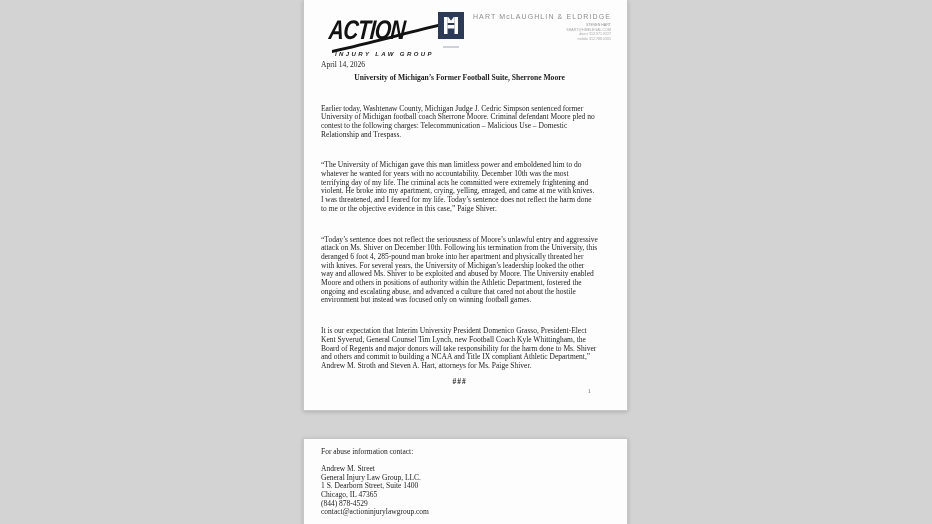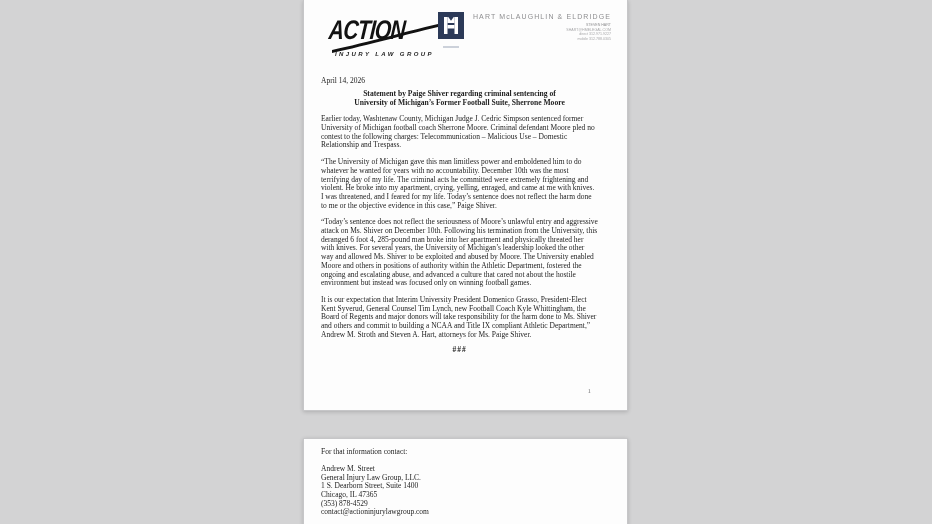--- a/index.html
+++ b/index.html
@@ -36,26 +36,26 @@
   .firm {
     position:absolute; right:16px; top:13px; text-align:right;
     font-family:"Liberation Sans",sans-serif;
   }
   .firm-name { font-size:7px; letter-spacing:1.1px; color:#8e8e90; white-space:nowrap; }
   .firm-contacts { margin-top:3px; font-size:3.6px; line-height:4.7px; color:#a8a8aa; }
   .firm-contacts .c0 { color:#909092; }
 
   
   .p1-content {
-    position:absolute; left:17px; width:277px; top:0; padding-top:77px;
+    position:absolute; left:17px; width:277px; top:0; padding-top:61px;
     color:#1c1c1c; font-size:7.5px; line-height:8.7px;
   }
   .doc-date { white-space:nowrap; }
   .doc-title { font-weight:bold; text-align:center; margin-top:4px; font-size:7.6px; line-height:8.8px; }
-  .para { margin-top:8px; }
+  .para { margin-top:22px; }
   .endmark { text-align:center; margin-top:7px; font-weight:bold; letter-spacing:1px; }
   .pagenum { position:absolute; right:36px; top:387px; font-size:7px; color:#7d7d7f; }
 
   
   .p2-content { position:absolute; left:17px; top:9px; color:#1c1c1c; font-size:7.5px; line-height:8.6px; }
   .contact-gap { height:8.6px; }
 </style>
 </head>
 <body>
 
@@ -89,39 +89,38 @@
         <div class="c0">STEVEN HART</div>
         <div>SHART@HMELEGAL.COM</div>
         <div>direct 312.971.9227</div>
         <div>mobile 312.788.0305</div>
       </div>
     </div>
 
     <div class="p1-content">
       <div class="doc-date">April 14, 2026</div>
       <div class="doc-title">
-        <div>Statement by Paige Shiver regarding criminal sentencing of</div>
         <div>University of Michigan’s Former Football Suite, Sherrone Moore</div>
       </div>
       <div class="para">Earlier today, Washtenaw County, Michigan Judge J. Cedric Simpson sentenced former University of Michigan football coach Sherrone Moore. Criminal defendant Moore pled no contest to the following charges:  Telecommunication – Malicious Use – Domestic Relationship and Trespass.</div>
       <div class="para">“The University of Michigan gave this man limitless power and emboldened him to do whatever he wanted for years with no accountability. December 10th was the most terrifying day of my life. The criminal acts he committed were extremely frightening and violent. He broke into my apartment, crying, yelling, enraged, and came at me with knives. I was threatened, and I feared for my life. Today’s sentence does not reflect the harm done to me or the objective evidence in this case,” Paige Shiver.</div>
       <div class="para">“Today’s sentence does not reflect the seriousness of Moore’s unlawful entry and aggressive attack on Ms. Shiver on December 10th. Following his termination from the University, this deranged 6 foot 4, 285-pound man broke into her apartment and physically threated her with knives. For several years, the University of Michigan’s leadership looked the other way and allowed Ms. Shiver to be exploited and abused by Moore. The University enabled Moore and others in positions of authority within the Athletic Department, fostered the ongoing and escalating abuse, and advanced a culture that cared not about the hostile environment but instead was focused only on winning football games.</div>
       <div class="para">It is our expectation that Interim University President Domenico Grasso, President-Elect Kent Syverud, General Counsel Tim Lynch, new Football Coach Kyle Whittingham, the Board of Regents and major donors will take responsibility for the harm done to Ms. Shiver and others and commit to building a NCAA and Title IX compliant Athletic Department,” Andrew M. Stroth and Steven A. Hart, attorneys for Ms. Paige Shiver.</div>
       <div class="endmark">###</div>
     </div>
 
     <div class="pagenum">1</div>
   </div>
 
   <div class="page page2">
     <div class="p2-content">
-      <div>For that information contact:</div>
+      <div>For abuse information contact:</div>
       <div class="contact-gap"></div>
       <div>Andrew M. Street</div>
       <div>General Injury Law Group, LLC.</div>
       <div>1 S. Dearborn Street, Suite 1400</div>
       <div>Chicago, IL 47365</div>
-      <div>(353) 878-4529</div>
+      <div>(844) 878-4529</div>
       <div>contact@actioninjurylawgroup.com</div>
     </div>
   </div>
 
 </div>
 
 </body></html>

